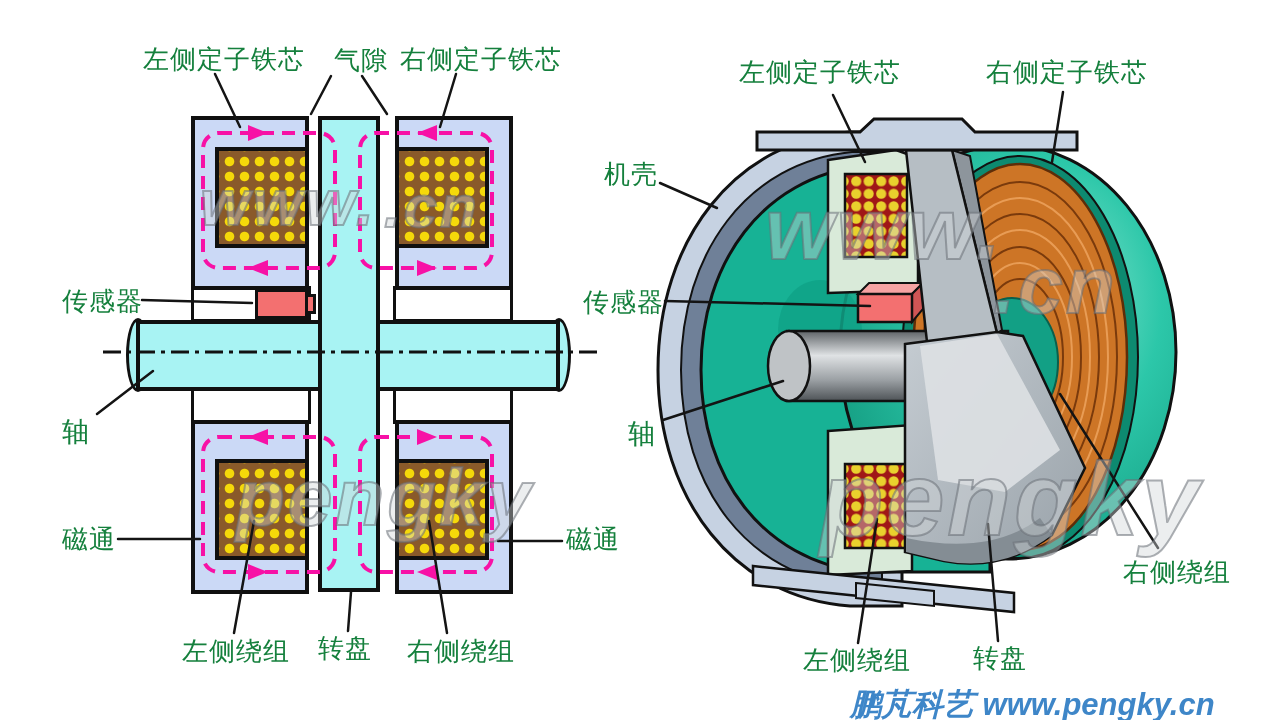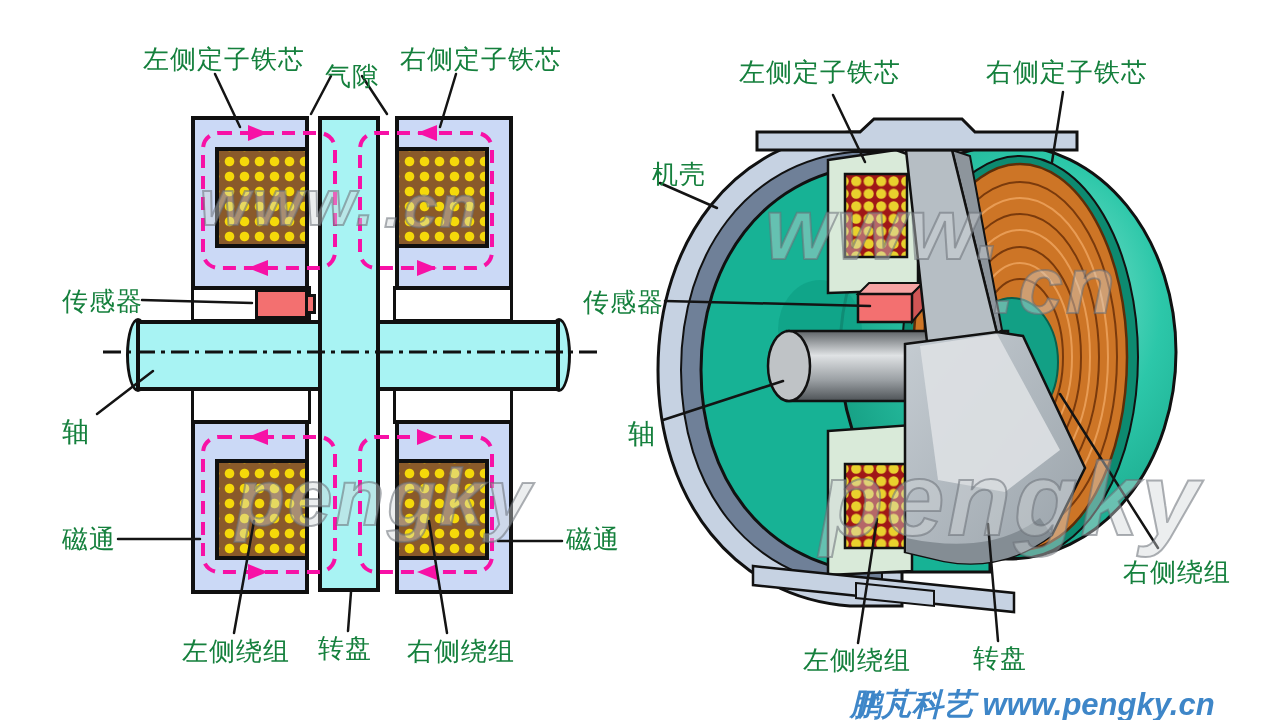--- a/index.html
+++ b/index.html
@@ -188,33 +188,33 @@
   </svg>
 
   <div class="wm" style="left:200px; top:166px; font-size:64px;">www.</div>
   <div class="wm" style="left:384px; top:172px; font-size:60px;">.cn</div>
   <div class="wm" style="left:236px; top:452px; font-size:80px;">pengky</div>
   <div class="wm" style="left:765px; top:178px; font-size:88px;">www.</div>
   <div class="wm" style="left:993px; top:240px; font-size:80px;">.cn</div>
   <div class="wm" style="left:820px; top:440px; font-size:104px;">pengky</div>
 
   <div class="lbl" style="left:143px; top:45px;">左侧定子铁芯</div>
-  <div class="lbl" style="left:325px; top:46px;margin-top:16px;">气隙</div>
+  <div class="lbl" style="left:334px; top:46px;">气隙</div>
   <div class="lbl" style="left:400px; top:45px;">右侧定子铁芯</div>
   <div class="lbl" style="left:62px;  top:287px;">传感器</div>
   <div class="lbl" style="left:62px;  top:418px; font-size:27px;">轴</div>
   <div class="lbl" style="left:62px;  top:525px;">磁通</div>
   <div class="lbl" style="left:566px; top:525px;">磁通</div>
   <div class="lbl" style="left:182px; top:637px;">左侧绕组</div>
   <div class="lbl" style="left:318px; top:634px;">转盘</div>
   <div class="lbl" style="left:407px; top:637px;">右侧绕组</div>
 
   <div class="lbl" style="left:739px;  top:58px;">左侧定子铁芯</div>
   <div class="lbl" style="left:986px;  top:58px;">右侧定子铁芯</div>
-  <div class="lbl" style="left:604px;  top:160px;margin-left:48px;">机壳</div>
+  <div class="lbl" style="left:604px;  top:160px;">机壳</div>
   <div class="lbl" style="left:583px;  top:288px;">传感器</div>
   <div class="lbl" style="left:628px;  top:420px; font-size:27px;">轴</div>
   <div class="lbl" style="left:1123px; top:558px;">右侧绕组</div>
   <div class="lbl" style="left:803px;  top:646px;">左侧绕组</div>
   <div class="lbl" style="left:973px;  top:644px;">转盘</div>
 
   <div class="brand">鹏芃科艺 www.pengky.cn</div>
 
 </div>
 

